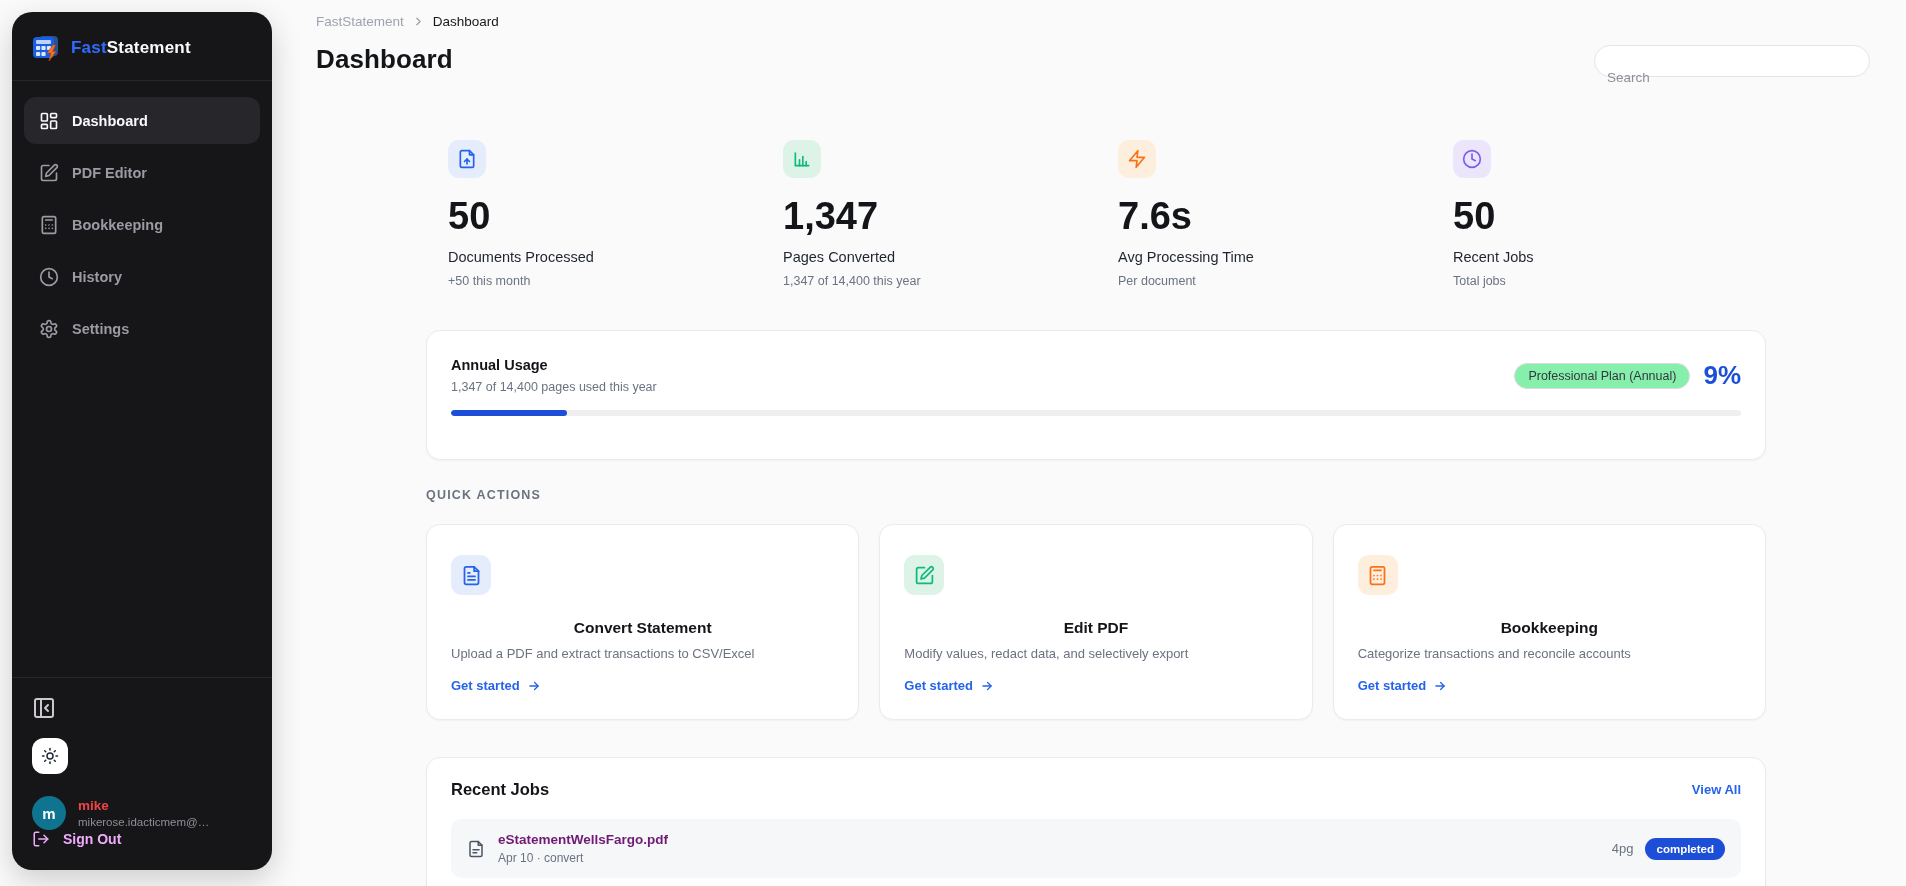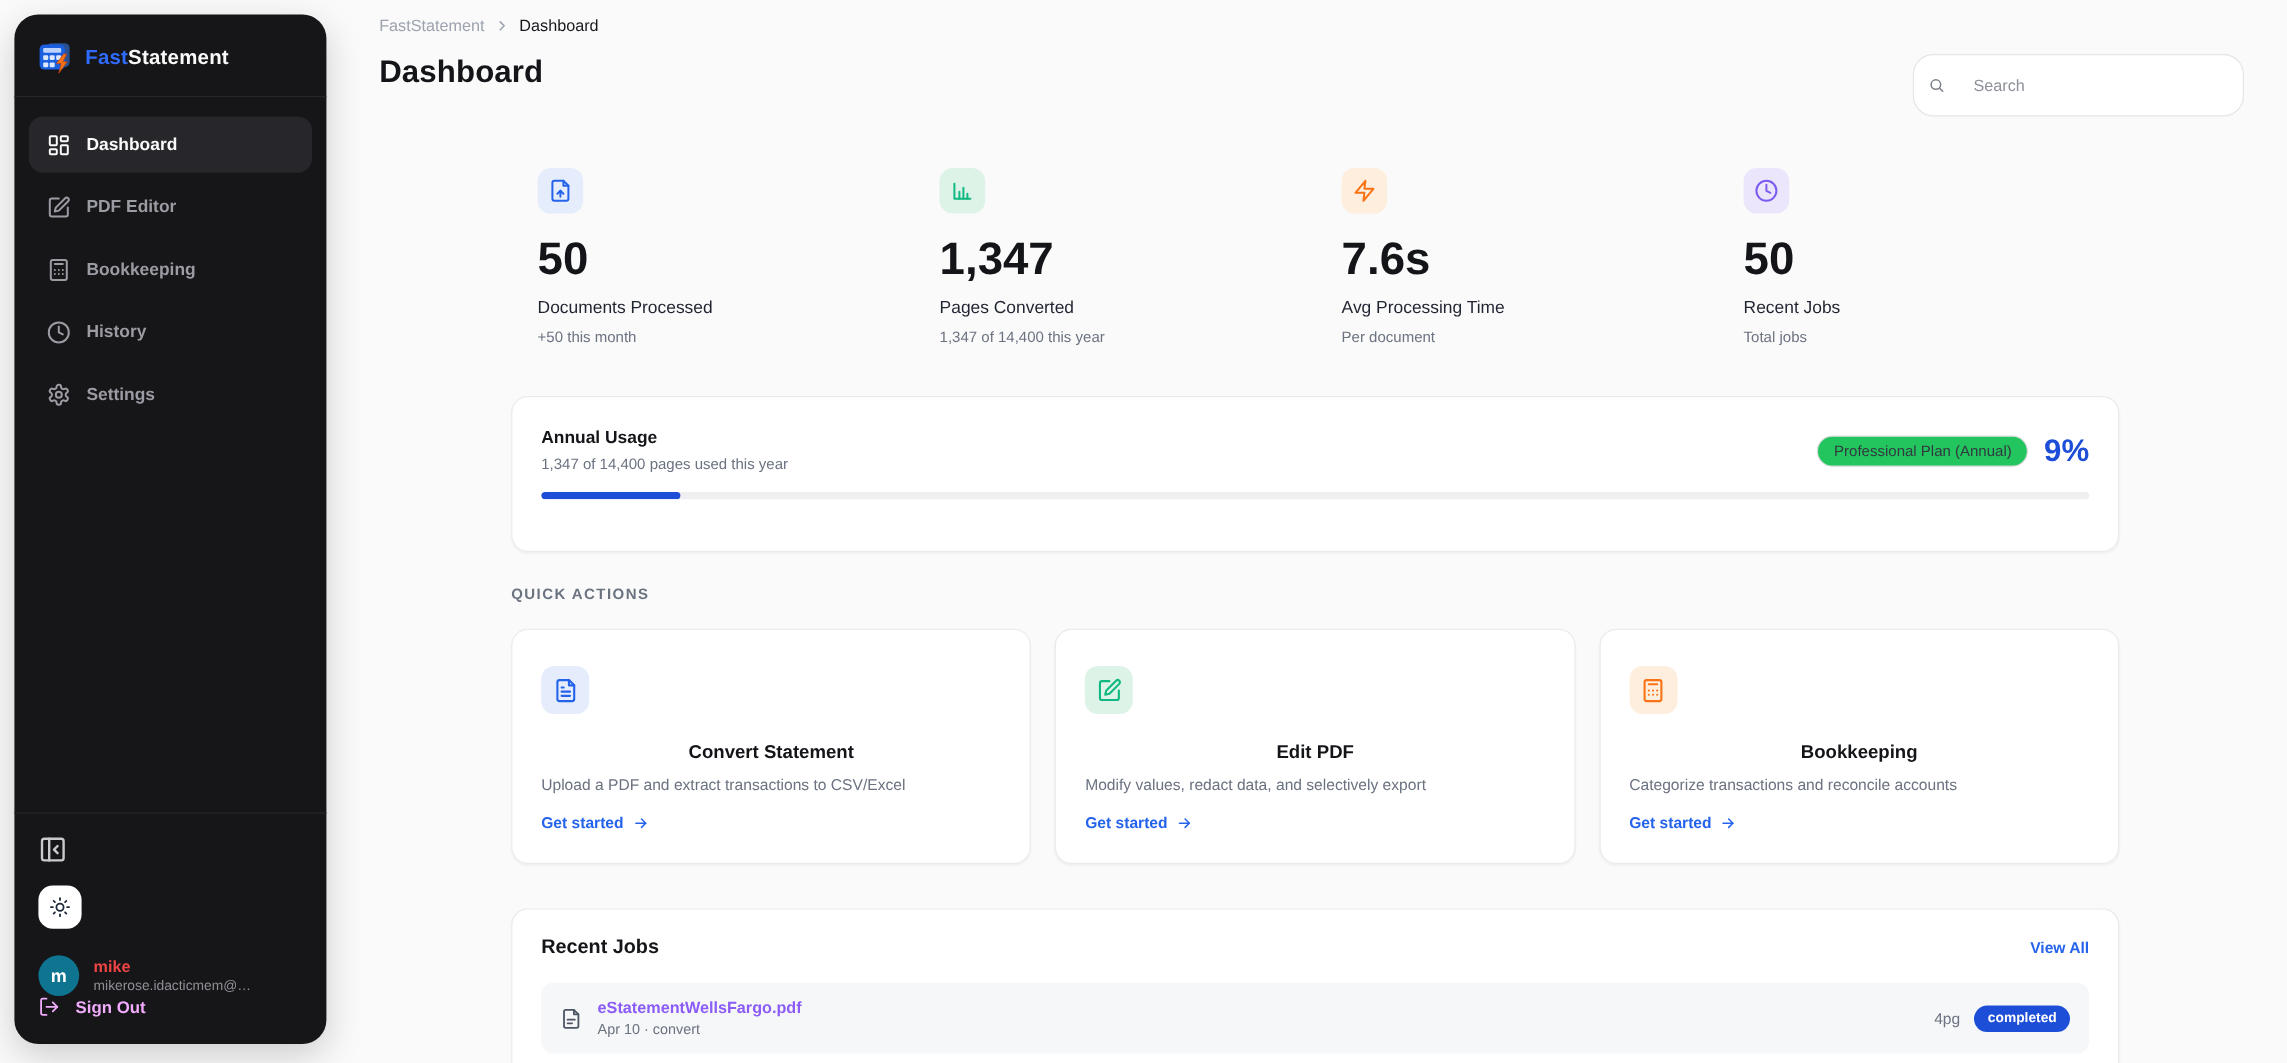--- a/index.html
+++ b/index.html
@@ -35,23 +35,23 @@
   .signout-row { display:flex; align-items:center; gap:13px;
                  color:#f0abfc; font-size:14px; font-weight:700; cursor:pointer; }
 
   
   .main { position:absolute; left:272px; top:0; right:0; bottom:0; background:#fafafa; }
   .breadcrumb { position:absolute; left:44px; top:14px; font-size:13.5px; color:#9ca3af;
                 display:flex; align-items:center; gap:8px; }
   .breadcrumb .crumb-current { color:#17181c; font-weight:500; }
   .page-title { position:absolute; left:44px; top:44px; font-size:26px; font-weight:800;
                 color:#141519; letter-spacing:.1px; }
-  .search-box { position:absolute; right:36px; top:45px; width:276px; height:52px;
+  .search-box { position:absolute; right:36px; top:45px; width:276px; height:32px;
                 background:#fff; border:1px solid #e4e5e9; border-radius:17px;
-                display:flex; align-items:center; padding:0 12px; gap:24px; color:#7b7f87; }
+                display:flex; align-items:center; padding:0 12px; gap:24px; color:#7b7f87;flex-direction:column; }
   .search-box input { border:none; outline:none; background:transparent; font-size:13.5px;
                       color:#374151; width:100%; font-family:inherit; }
   .search-box input::placeholder { color:#8b9098; }
 
   .content { position:absolute; left:154px; top:0; width:1340px; }
 
   
   .stats-row { position:absolute; top:140px; left:0; width:1340px; display:grid;
                grid-template-columns:repeat(4,1fr); }
   .stat-cell { padding-left:22px; }
@@ -69,21 +69,21 @@
   .card { background:#fff; border:1px solid #eaebee; border-radius:14px;
           box-shadow:0 1px 2px rgba(16,24,40,.04); }
 
   
   .usage-card { position:absolute; top:330px; left:0; width:1340px; height:130px; padding:26px 24px; }
   .usage-top { display:flex; align-items:center; justify-content:space-between; }
   .usage-title { font-size:14.5px; font-weight:700; color:#141519; }
   .usage-sub { margin-top:7px; font-size:12.5px; color:#6b7280; }
   .usage-right { display:flex; align-items:center; gap:13px; }
   .plan-badge { border:1px solid #d9dbdf; border-radius:999px; padding:5px 13px;
-                font-size:12.5px; color:#33383f; background:#22c55e; white-space:nowrap; }
+                font-size:12.5px; color:#33383f; background:#86efac; white-space:nowrap; }
   .usage-pct { font-size:26px; font-weight:800; color:#1d4ed8; }
   .progress-track { margin-top:16px; height:6px; border-radius:3px; background:#efeff2; overflow:hidden; }
   .progress-fill { height:100%; background:#1d4ed8; border-radius:3px; }
 
   
   .qa-heading { position:absolute; top:488px; left:0; font-size:12.5px; font-weight:700;
                 letter-spacing:1.2px; color:#6b7280; }
   .qa-row { position:absolute; top:524px; left:0; width:1340px; display:grid;
             grid-template-columns:repeat(3,1fr); gap:20px; }
   .qa-card { height:196px; padding:30px 24px; cursor:pointer; }
@@ -95,21 +95,21 @@
             font-size:13px; font-weight:600; color:#2563eb; cursor:pointer; }
 
   
   .jobs-card { position:absolute; top:757px; left:0; width:1340px; height:260px; padding:22px 24px; }
   .jobs-head { display:flex; align-items:center; justify-content:space-between; }
   .jobs-title { font-size:16.5px; font-weight:700; color:#141519; }
   .view-all { font-size:13px; font-weight:600; color:#2563eb; cursor:pointer; }
   .job-row { margin-top:20px; background:#f6f7f8; border-radius:10px; padding:13px 16px;
              display:flex; align-items:center; gap:13px; cursor:pointer; }
   .job-icon { color:#4b5563; flex:0 0 auto; }
-  .job-name { font-size:13.5px; font-weight:700; color:#8b5cf6; }
+  .job-name { font-size:13.5px; font-weight:700; color:#701a75; }
   .job-meta { font-size:12px; color:#6b7280; margin-top:4px; }
   .job-right { margin-left:auto; display:flex; align-items:center; gap:12px; }
   .job-pages { font-size:13px; color:#6b7280; }
   .status-badge { background:#1d4ed8; color:#fff; font-size:11.5px; font-weight:600;
                   padding:5px 11px; border-radius:999px; }
   .status-badge:empty, .job-pages:empty, .job-meta:empty { display:none; }
 </style>
 </head>
 <body>
 

